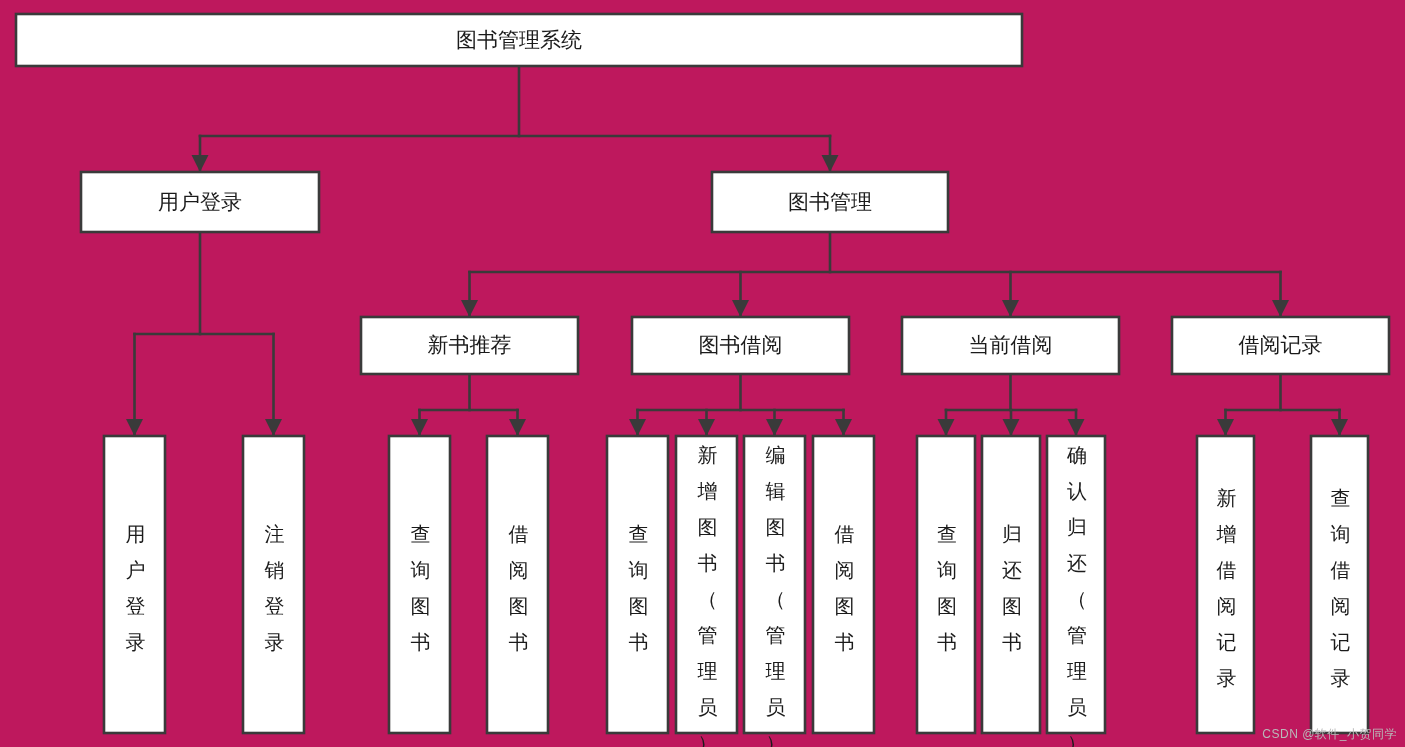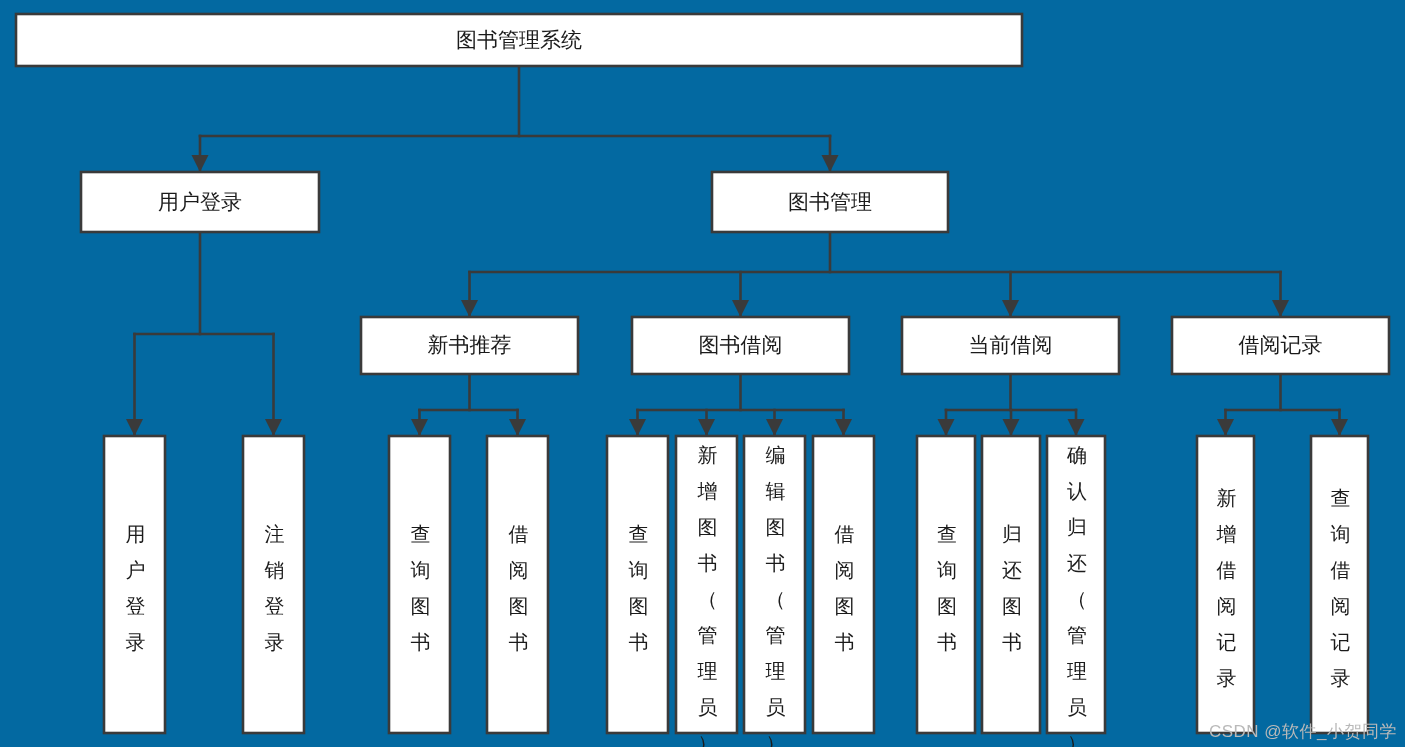--- a/index.html
+++ b/index.html
@@ -10,21 +10,21 @@
   body {
     width: 1405px;
     height: 747px;
     font-family: "Liberation Sans", "DejaVu Sans", sans-serif;
     overflow: hidden;
   }
   #diagram-root {
     position: relative;
     width: 1405px;
     height: 747px;
-    background: #0369a1;
+    background: #be185d;
   }
   svg#diagram-svg {
     position: absolute;
     top: 0;
     left: 0;
     width: 1405px;
     height: 747px;
   }
   .node-rect {
     fill: #ffffff;
@@ -52,21 +52,21 @@
     font-family: "Liberation Sans", "DejaVu Sans", sans-serif;
     font-size: 20px;
     fill: #1b1b1b;
     text-anchor: middle;
   }
   .watermark {
     position: absolute;
     right: 8px;
     bottom: 4px;
     font-family: "Liberation Sans", "DejaVu Sans", sans-serif;
-    font-size: 17px;
+    font-size: 12px;
     color: #b9b9b9;
     letter-spacing: 0.5px;
     white-space: nowrap;
     pointer-events: none;
   }
 </style>
 </head>
 <body>
 
 <div id="diagram-root">

